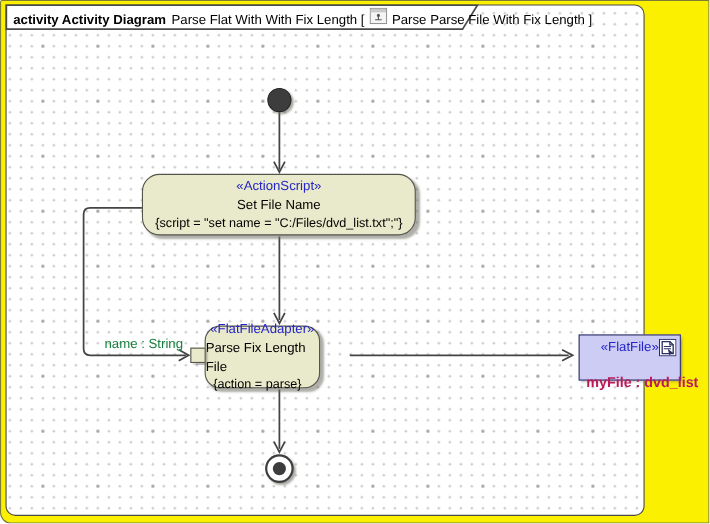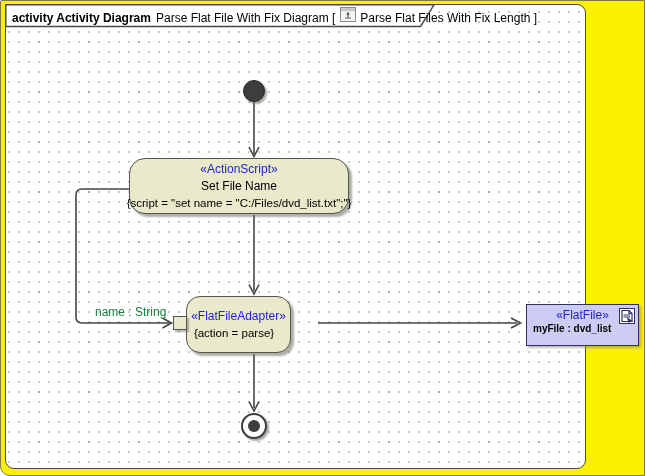--- a/index.html
+++ b/index.html
@@ -39,21 +39,21 @@
     border-radius: 16px;
     box-shadow: 3px 3px 2px rgba(110,110,100,0.55);
     display: flex; flex-direction: column; align-items: center; justify-content: center;
     font-size: 12px; color: #000; line-height: 17px;
   }
   .action-node .stereo { color: #2424C8; }
   .action-node .nm { font-weight: normal; }
   .action-node .constraint { font-size: 11.5px; white-space: nowrap; }
   .constraint.right { width: 100%; text-align: center; padding-right: 9px; }
 
-  #node-set-file-name { left: 128px; top: 157px; width: 220px; height: 56px; }
+  #node-set-file-name { left: 128px; top: 157px; width: 249px; height: 56px; }
   #node-parse { left: 185px; top: 295px; width: 105px; height: 57px; border-radius: 14px; }
 
   .pin {
     position: absolute; left: 172px; top: 315px; width: 14px; height: 14px; z-index: 5;
     background: #E9E9CB; border: 1.5px solid #55554D;
     box-shadow: 2px 2px 1px rgba(110,110,100,0.45);
   }
   .initial-node {
     position: absolute; left: 242px; top: 79px; width: 22px; height: 22px; z-index: 4;
     background: #3d3d3d; border: 1px solid #262626; border-radius: 50%;
@@ -61,28 +61,28 @@
   }
   .final-node {
     position: absolute; left: 240px; top: 412px; width: 26px; height: 26px; z-index: 4;
     background: #fff; border: 2px solid #3d3d3d; border-radius: 50%;
     box-shadow: 2px 2px 2px rgba(110,110,100,0.6);
     display: flex; align-items: center; justify-content: center;
   }
   .final-node .dot { width: 12px; height: 12px; background: #3d3d3d; border-radius: 50%; }
 
   .object-node {
-    position: absolute; left: 525px; top: 303px; width: 113px; height: 42px; z-index: 6;
+    position: absolute; left: 525px; top: 303px; width: 93px; height: 42px; z-index: 6;
     background: #CCCCF5; border: 1.5px solid #2F2F66;
     box-shadow: 2px 2px 2px rgba(110,110,100,0.45);
     font-size: 12px;
   }
   .object-node .stereo { color: #2424C8; text-align: center; margin-top: 3px; }
-  .object-node .nm { font-weight: bold; color: #000000; font-size: 10px;
-                     padding-left: 6px; margin-top: 1px; white-space: nowrap; }
+  .object-node .nm { font-weight: bold; color: #be185d; font-size: 13px;
+                     padding-left: 6px; margin-top: 18px; white-space: nowrap; }
   .object-node .note-icon { position: absolute; right: 3px; top: 3px; }
 
   .edge-label {
     position: absolute; left: 94px; top: 304px; z-index: 4;
     font-size: 12px; color: #15803d;
   }
 </style>
 </head>
 <body>
 
@@ -115,42 +115,43 @@
     </g>
 
     <g stroke="#444444" stroke-width="1.6" fill="none">
       <path d="M253,353 V407"></path>
       <path d="M248,400.5 L253,410 L258,400.5"></path>
     </g>
   </svg>
 
   <div class="title-text">
     <span class="kind">activity Activity Diagram</span>
-    <span class="plain">Parse Flat File With Fix Diagram [</span>
+    <span class="plain">Parse Flat With With Fix Length [</span>
     <span class="dicon">
       <svg width="16" height="15" viewBox="0 0 16 15">
         <rect x="0.5" y="0.5" width="15" height="14" fill="#f4f4f4" stroke="#8a8a8a"></rect>
         <rect x="1" y="1" width="14" height="3.2" fill="#c9c9c9"></rect>
         <circle cx="8" cy="7" r="1.4" fill="#555"></circle>
         <path d="M8,8.2 V11 M5,11 H11" stroke="#555" stroke-width="1" fill="none"></path>
       </svg>
     </span>
-    <span class="plain">Parse Flat Files With Fix Length ]</span>
+    <span class="plain">Parse Parse File With Fix Length ]</span>
   </div>
 
   <div class="initial-node"></div>
 
   <div class="action-node" id="node-set-file-name">
     <div class="stereo">«ActionScript»</div>
     <div class="nm">Set File Name</div>
     <div class="constraint">{script = "set name = "C:/Files/dvd_list.txt";"}</div>
   </div>
 
   <div class="action-node" id="node-parse">
     <div class="stereo">«FlatFileAdapter»</div>
+    <div class="nm">Parse Fix Length File</div>
     <div class="constraint right">{action = parse}</div>
   </div>
 
   <div class="pin"></div>
 
   <div class="edge-label">name : String</div>
 
   <div class="object-node">
     <div class="stereo">«FlatFile»</div>
     <span class="note-icon">

